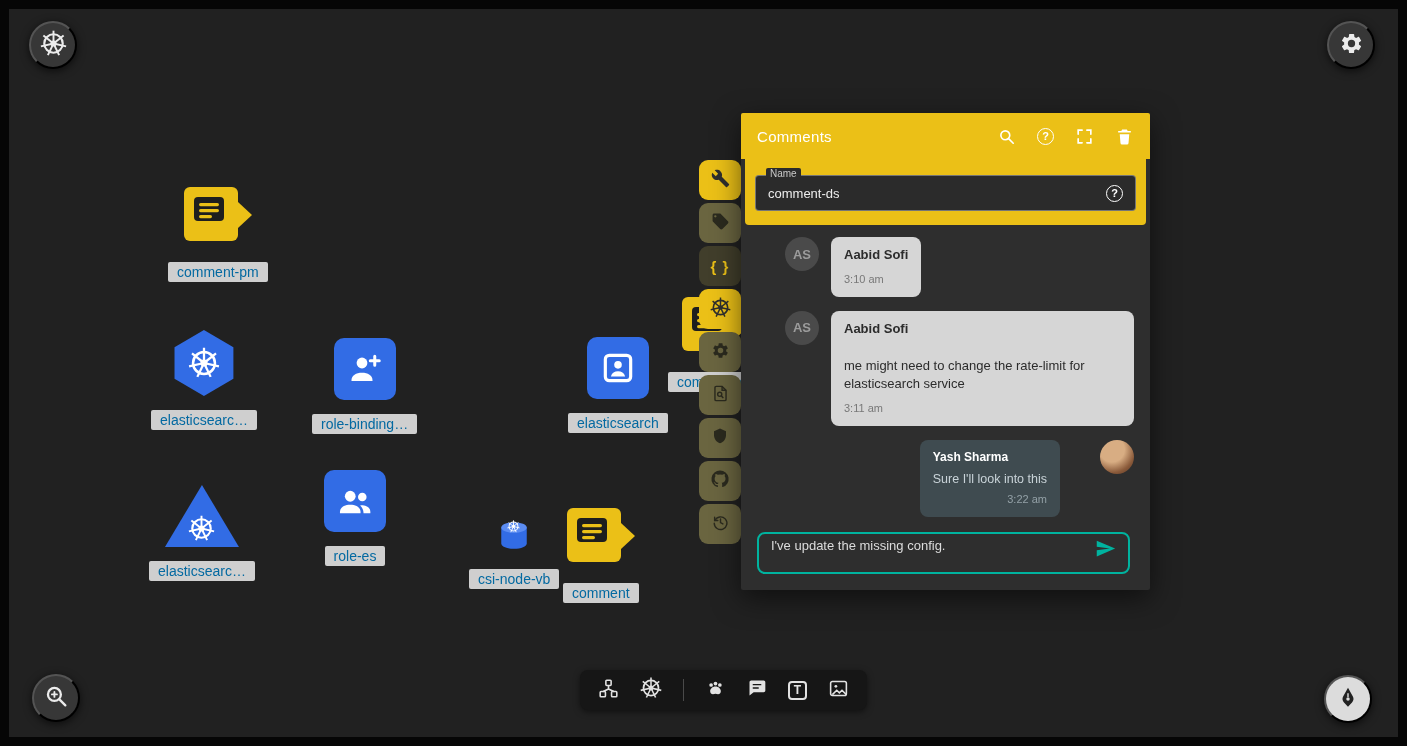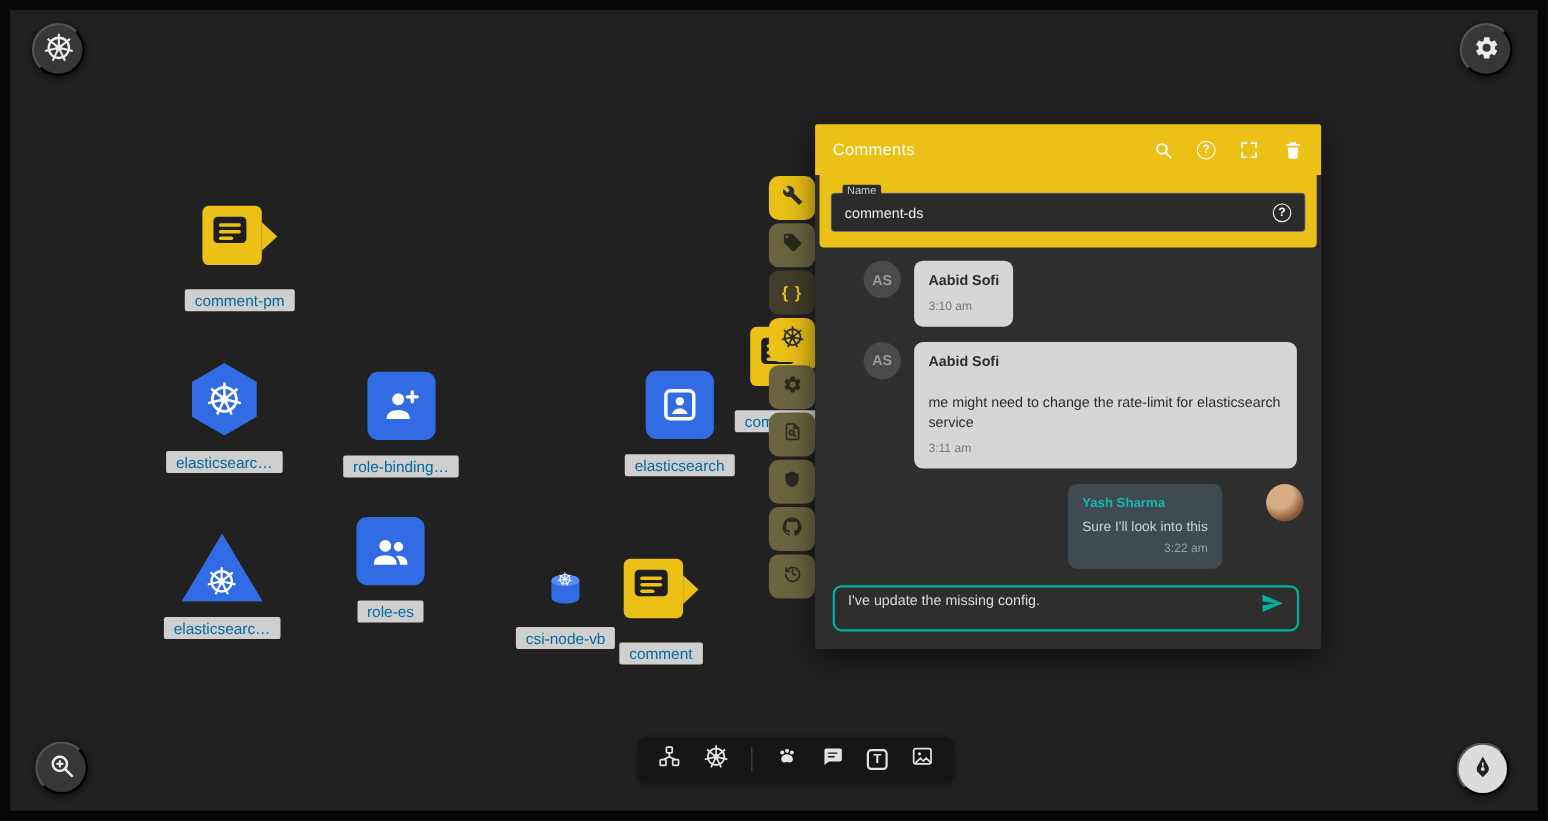--- a/index.html
+++ b/index.html
@@ -63,21 +63,21 @@
     display:flex; align-items:flex-end; justify-content:center; padding-bottom:5px; color:#fff;
   }
   .sqnode {
     width:62px; height:62px; background:#326CE5; border-radius:10px;
     display:flex; align-items:center; justify-content:center; color:#fff;
   }
   .node.behind { z-index:1; }
 
   
   .panel {
-    position:absolute; left:741px; top:113px; width:460px; height:477px;
+    position:absolute; left:741px; top:113px; width:409px; height:477px;
     background:#2e2e2e; z-index:10; border-radius:2px;
     box-shadow:0 8px 28px rgba(0,0,0,.55); display:flex; flex-direction:column;
   }
   .panel-header {
     height:46px; background:#EBC017; display:flex; align-items:center;
     padding:0 16px; border-radius:2px 2px 0 0; flex:none;
   }
   .panel-title { color:#ffffff; font-size:15px; letter-spacing:.3px; }
   .header-icons { margin-left:auto; display:flex; gap:21px; align-items:center; color:#fff; }
   .hicon { display:flex; align-items:center; justify-content:center; cursor:pointer; }
@@ -115,21 +115,21 @@
   .avatar.photo {
     background:radial-gradient(circle at 35% 28%, #d8ad83 0 38%, #8a5a3a 70%, #503020 100%);
   }
   .bubble { background:#d6d6d6; border-radius:8px; padding:9px 13px; color:#2c2c2c; font-size:13px; line-height:1.45; }
   .bubble .author { font-weight:bold; font-size:13px; margin-bottom:3px; }
   .bubble .time { font-size:11px; color:#787878; margin-top:7px; }
   .bubble .gap { height:15px; }
   .bubble.w1 { max-width:232px; }
   .bubble.w2 { max-width:348px; }
   .bubble.dark { background:#3f4b50; color:#c9d3d8; max-width:160px; font-size:12.5px; }
-  .bubble.dark .author { color:#14b8a6; font-size:12px; }
+  .bubble.dark .author { color:#ffffff; font-size:12px; }
   .bubble.dark .time { color:#93a0a6; text-align:right; margin-top:4px; }
 
   .composer {
     position:absolute; left:16px; right:20px; bottom:16px; height:42px;
     border:2px solid #00B39F; border-radius:8px;
     display:flex; align-items:flex-start; padding:4px 12px; gap:10px; background:transparent;
   }
   .composer input {
     flex:1; background:transparent; border:none; outline:none;
     color:#dcdcdc; font-size:13px; font-family:inherit;

